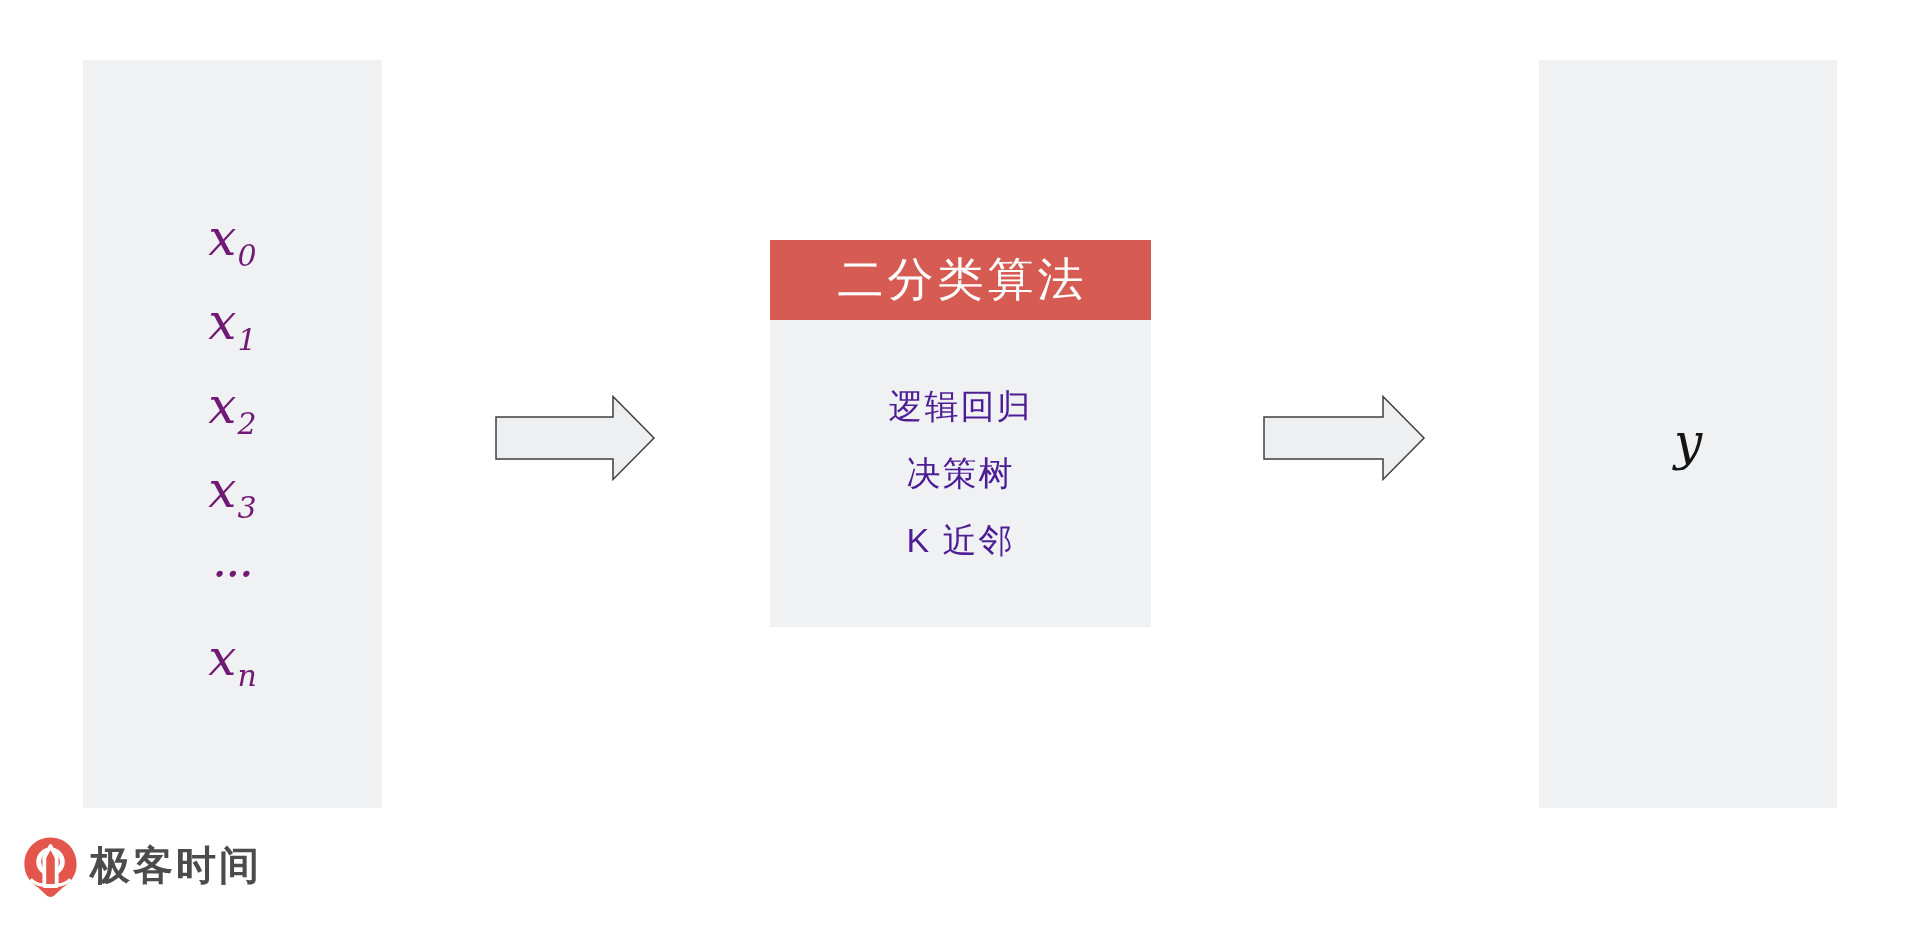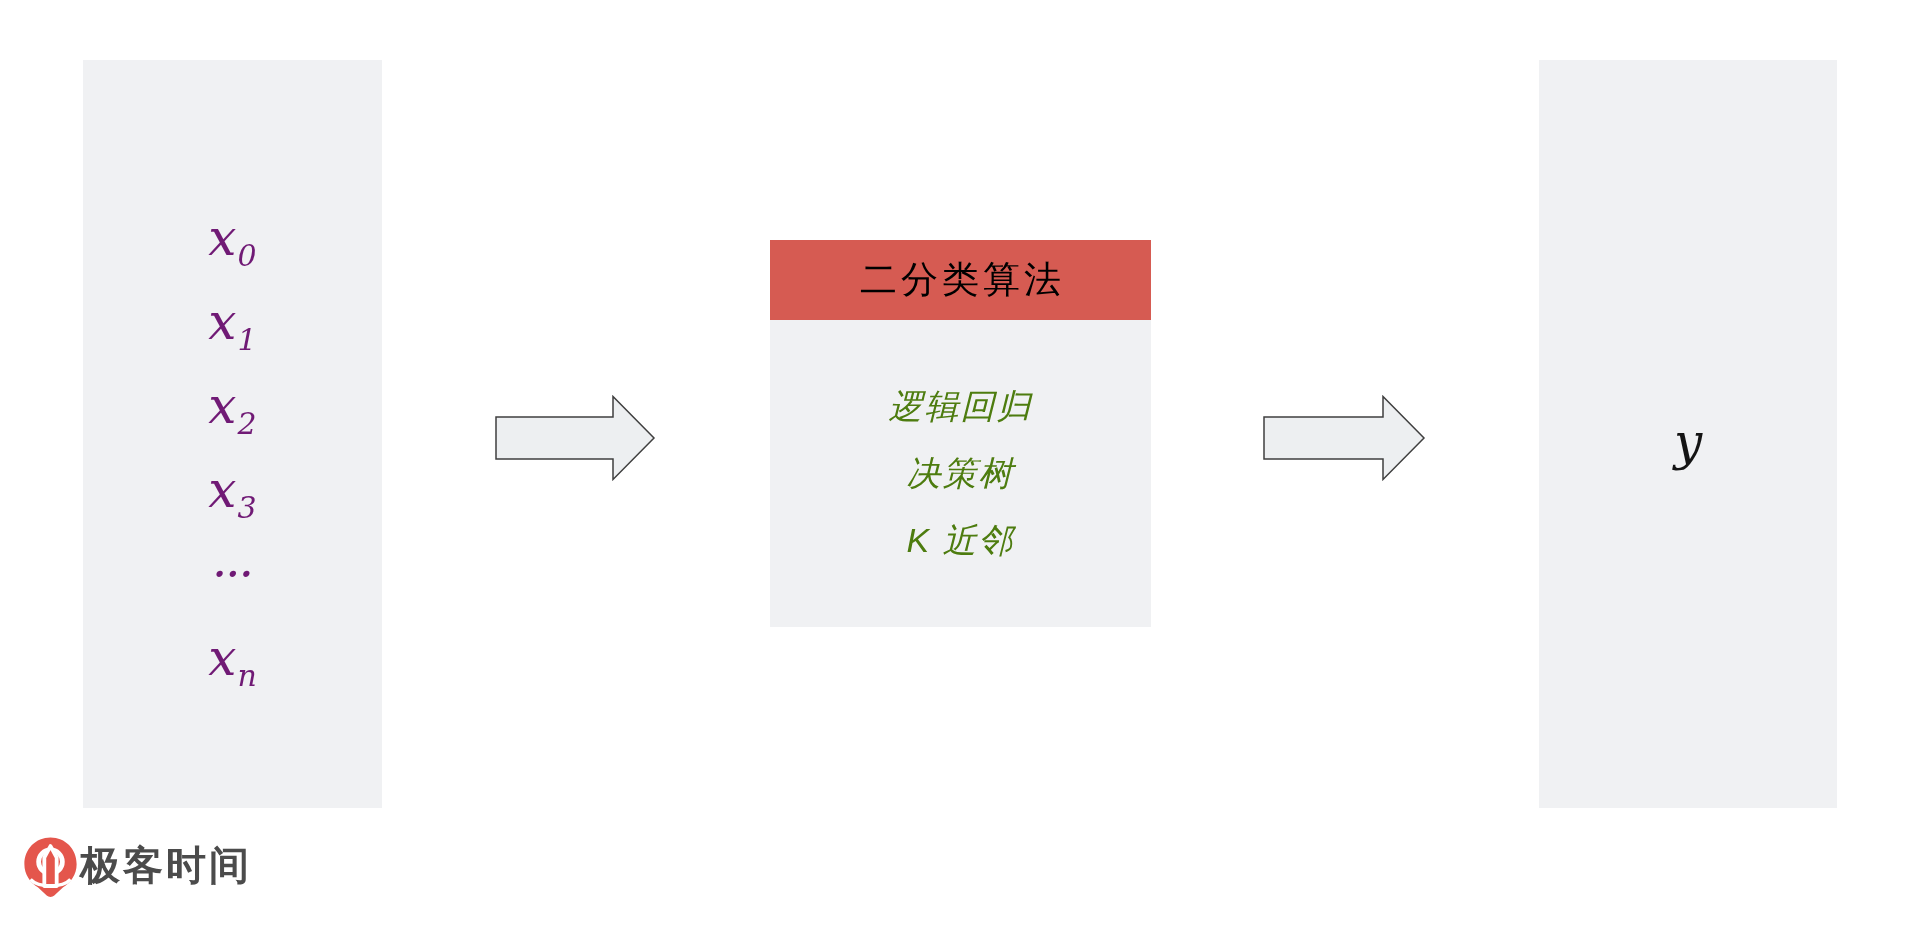--- a/index.html
+++ b/index.html
@@ -57,50 +57,49 @@
 
   
   .algo-box{
     position:absolute;
     left:770px;top:240px;width:381px;
   }
   .algo-header{
     height:80px;
     background:#d65b52;
     display:flex;align-items:center;justify-content:center;
-    color:#000000;
-    font-size:37px;
+    color:#ffffff;
+    font-size:46px;
     letter-spacing:4px;
     padding-left:4px;
     box-sizing:border-box;
   }
   .algo-body{
     height:307px;
     background:#f0f1f3;
     display:flex;flex-direction:column;align-items:center;justify-content:center;
   }
   .algo-item{
     height:67px;line-height:67px;
     font-size:34px;
     letter-spacing:2px;
-    color:#4d7c0f;
+    color:#4c1d95;
     text-align:center;
-    font-style:italic;
   }
 
   
   .flow-arrow{position:absolute;top:395px;}
   .flow-arrow-1{left:495px;}
   .flow-arrow-2{left:1263px;}
 
   
   .logo{
     position:absolute;
     left:22px;top:836px;
-    display:flex;align-items:center;gap:1px;
+    display:flex;align-items:center;gap:11px;
   }
   .logo-text{
     font-size:40px;
     font-weight:600;
     letter-spacing:3px;
     color:#4b4b4b;
     line-height:1;
     transform:translateY(-2px);
   }
 </style>

